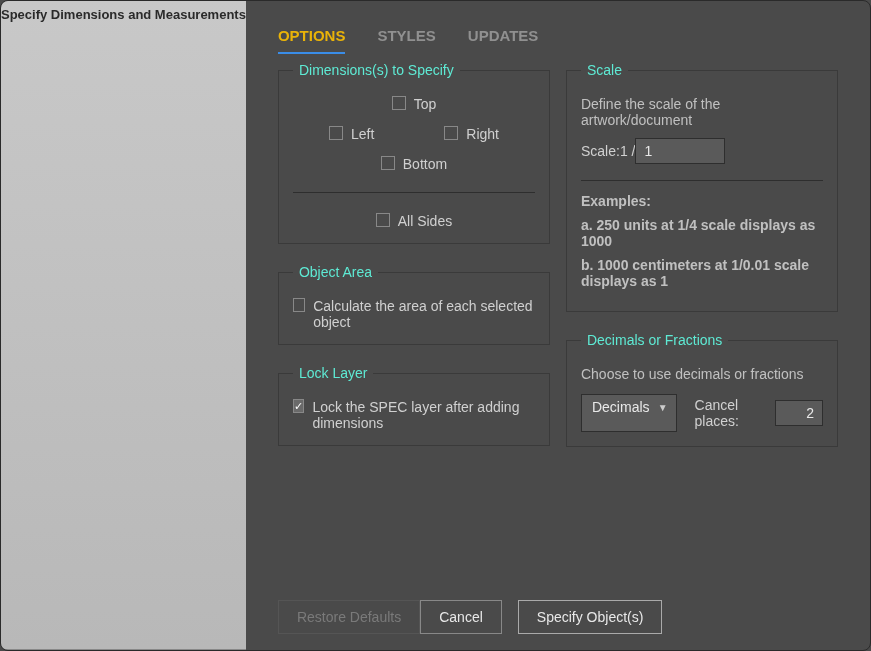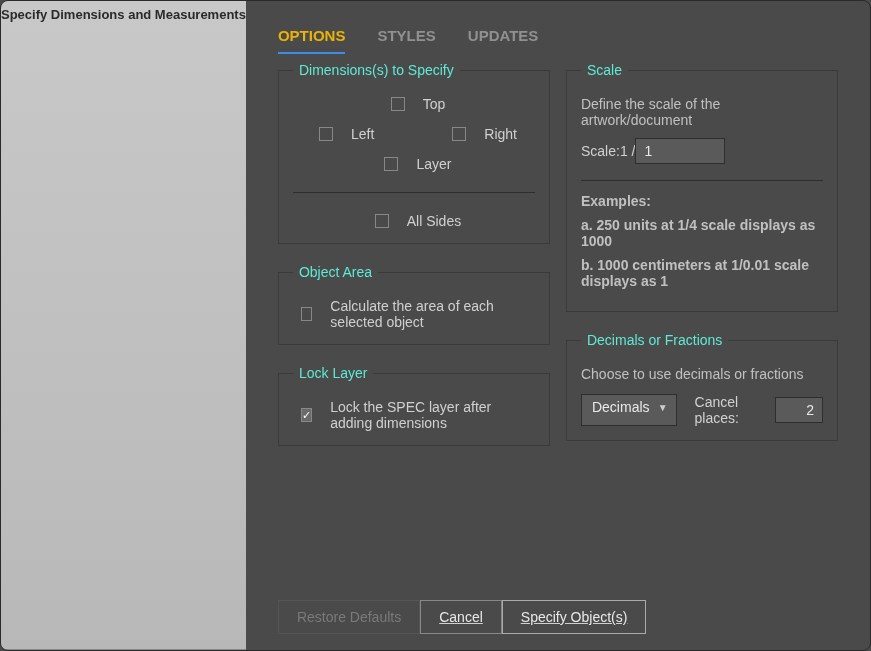--- a/index.html
+++ b/index.html
@@ -86,24 +86,22 @@
       flex-direction: column;
       align-items: center;
       gap: 14px;
     }
     .dim-row {
       display: flex;
       gap: 70px;
     }
     .check {
       display: flex;
-      align-items: center;
-      gap: 18px;
+      gap: 8px;
       cursor: pointer;
-      margin-left: 8px;
     }
     .cbox {
       width: 14px;
       height: 14px;
       border: 1px solid #888;
       background: #4a4a4a;
       display: inline-flex;
       align-items: center;
       justify-content: center;
       font-size: 11px;
@@ -133,21 +131,21 @@
       text-align: left;
     }
     .num-input.small {
       width: 48px;
       text-align: right;
     }
     .select {
       background: #5a5a5a;
       border: 1px solid #2e2e2e;
       color: #e8e8e8;
-      padding: 4px 26px 10px 10px;
+      padding: 4px 26px 16px 10px;
       font-size: 14px;
       position: relative;
       cursor: pointer;
       display: inline-flex;
       align-items: center;
     }
     .select .chev {
       position: absolute;
       right: 8px;
       font-size: 10px;
@@ -170,22 +168,21 @@
     .btn.ghost {
       border-color: #555;
       color: #7a7a7a;
     }
     .btn.primary {
       border-color: #aaa;
       font-weight: 500;
     }
     .footer-right {
       display: flex;
-      gap: 0;
-      text-decoration: underline;
+      gap: 16px;
     }
     .desc {
       color: #c0c0c0;
       margin-bottom: 6px;
     }
     .examples p {
       color: #c0c0c0;
       margin: 8px 0;
       font-weight: bold;
     }
@@ -227,21 +224,21 @@
                 <span class="cbox"></span>
                 <span>Left</span>
               </label>
               <label class="check">
                 <span class="cbox"></span>
                 <span>Right</span>
               </label>
             </div>
             <label class="check">
               <span class="cbox"></span>
-              <span>Layer</span>
+              <span>Bottom</span>
             </label>
             <div class="hr"></div>
             <label class="check">
               <span class="cbox"></span>
               <span>All Sides</span>
             </label>
           </div>
         </fieldset>
 
         <fieldset>

